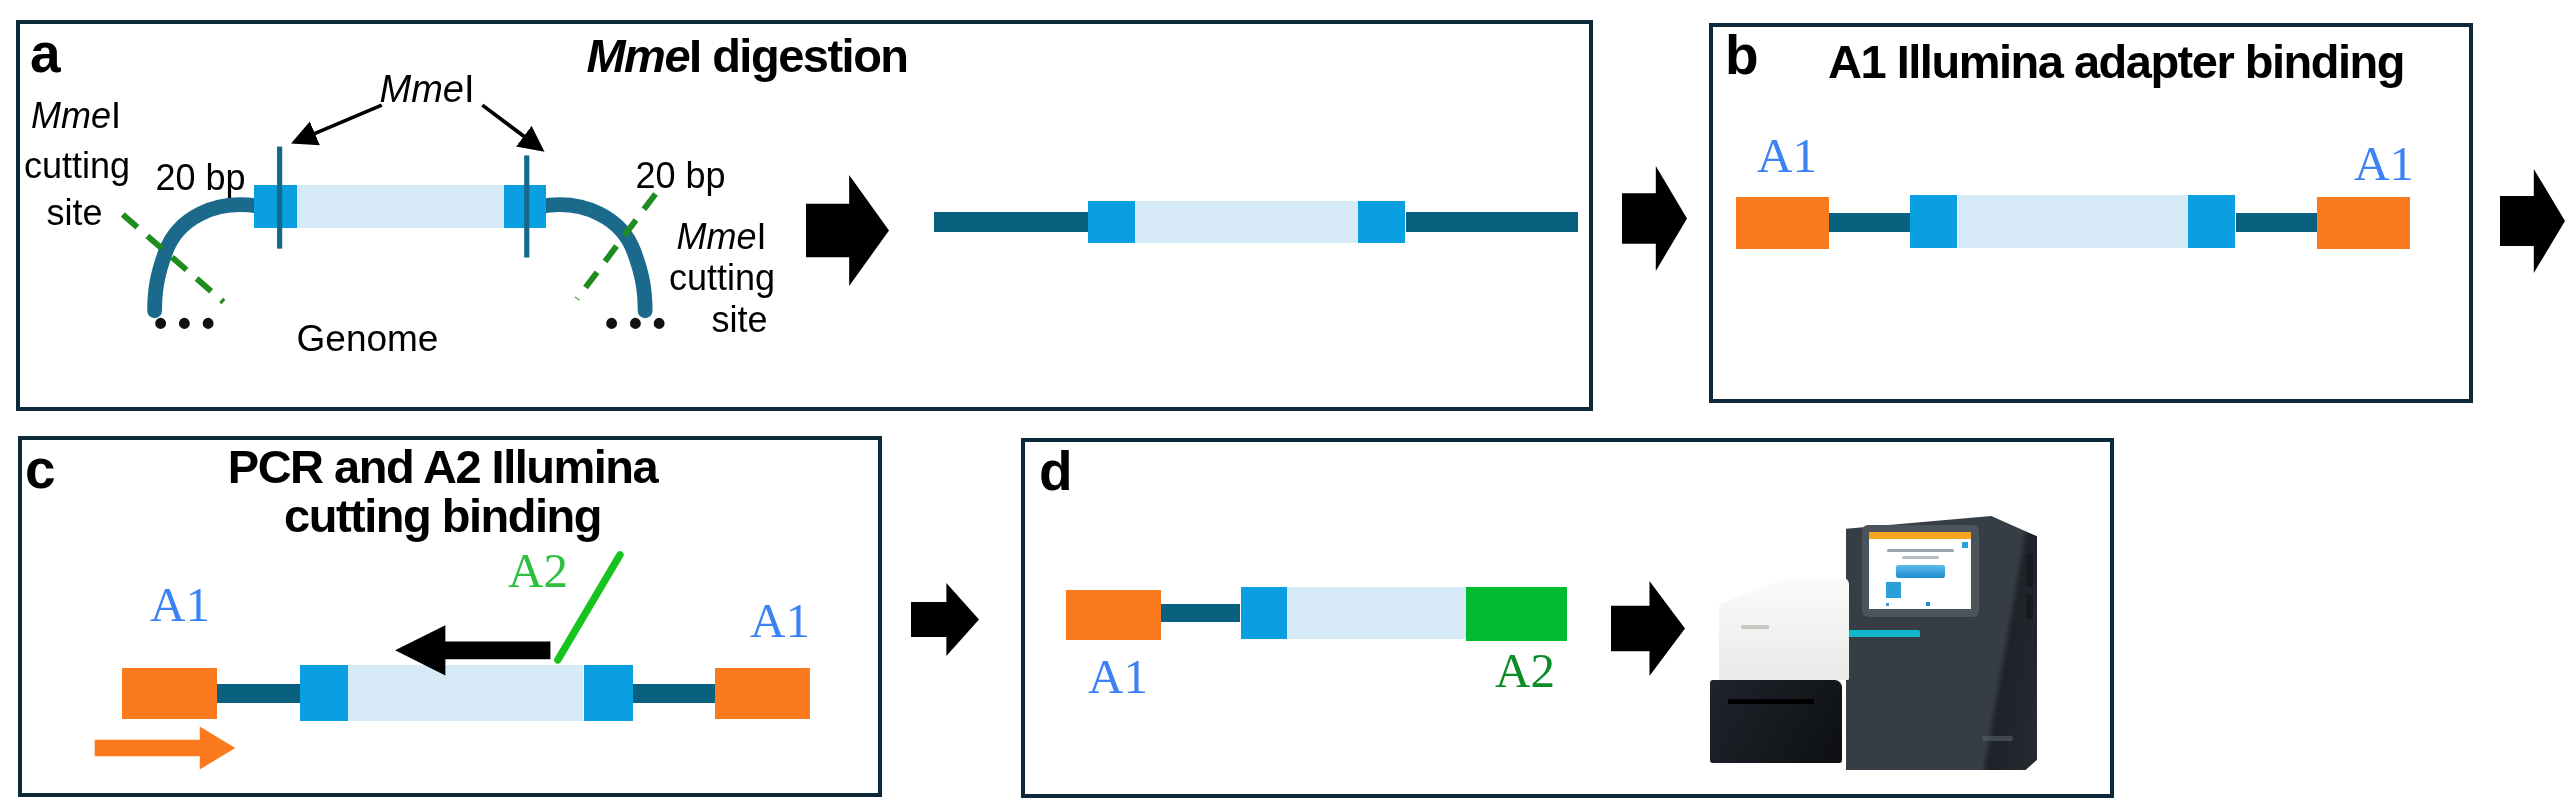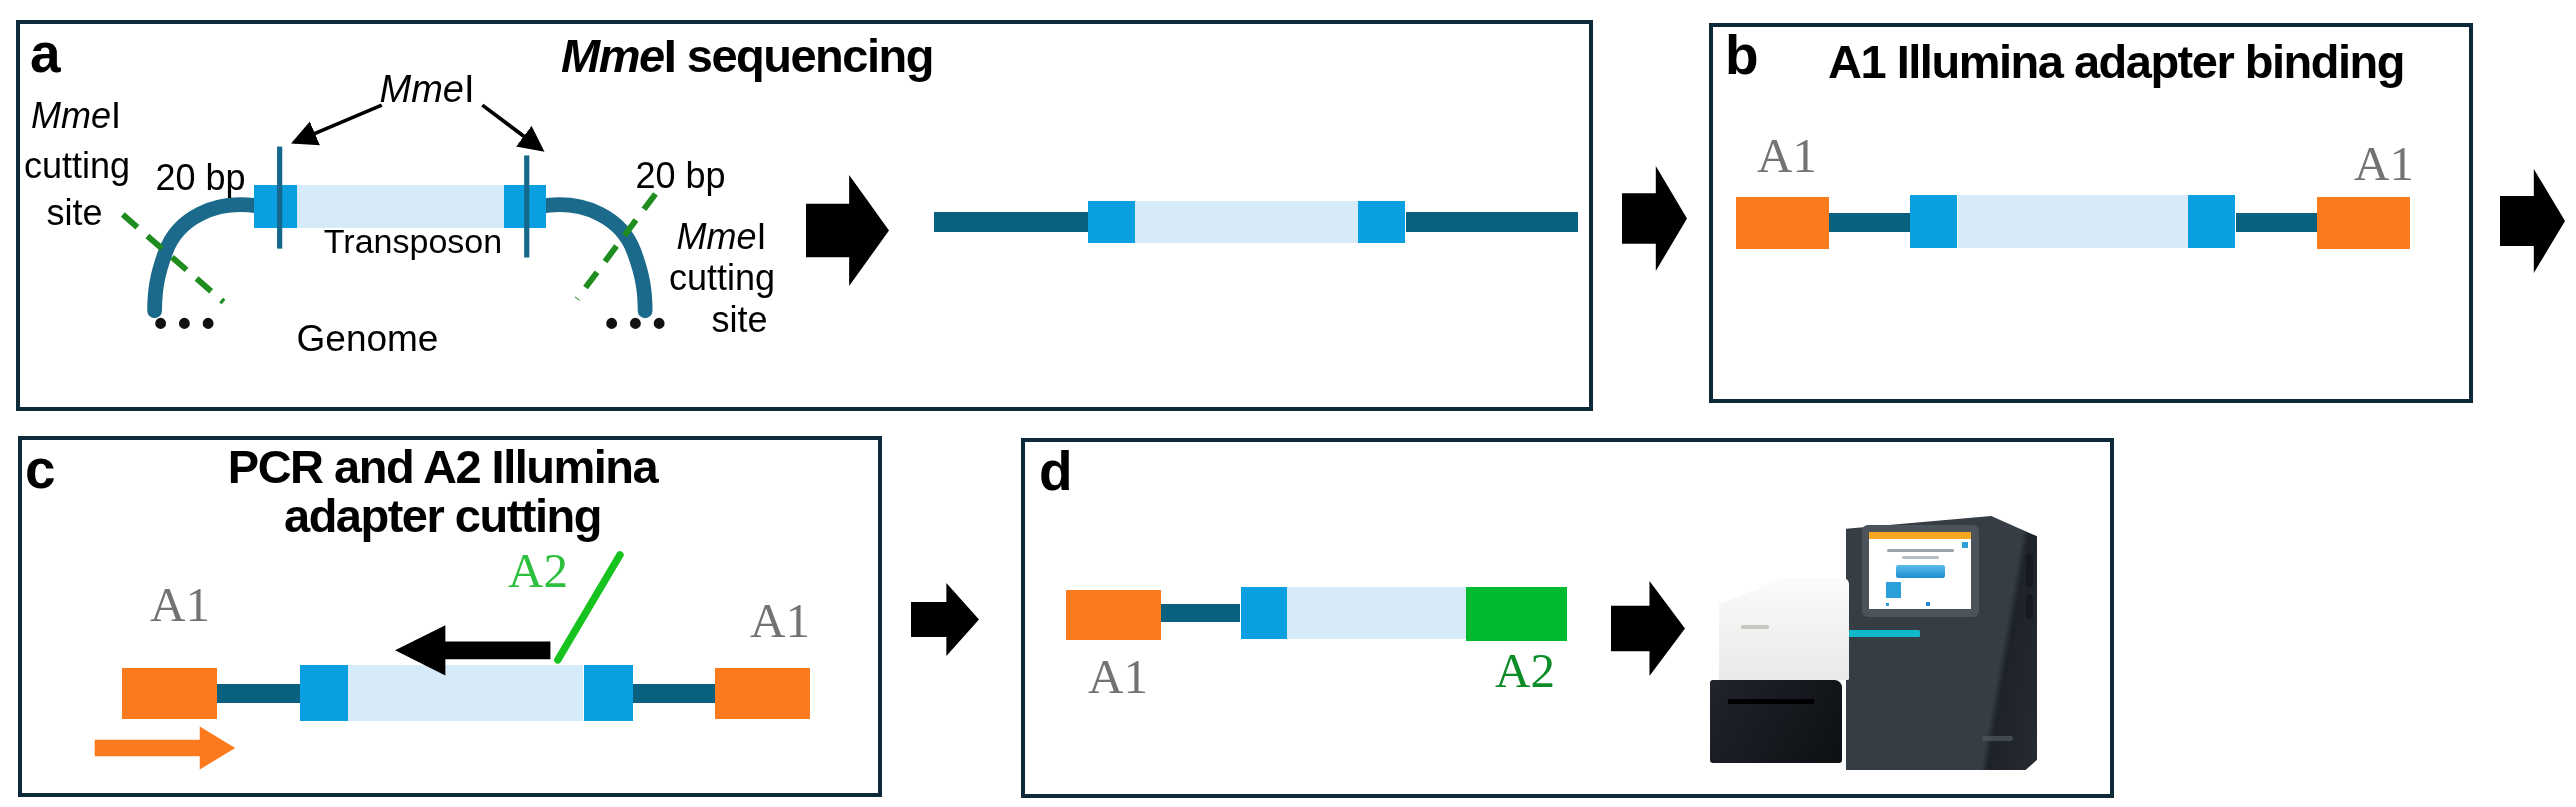--- a/index.html
+++ b/index.html
@@ -5,21 +5,21 @@
   html,body{margin:0;padding:0;background:#ffffff;}
   #fig{position:relative;width:2576px;height:808px;background:#ffffff;overflow:hidden;
        font-family:"Liberation Sans",sans-serif;}
   .panel{position:absolute;border:4.4px solid #0d2a3a;background:#ffffff;box-sizing:border-box;z-index:0;}
   .letter{position:absolute;font-weight:bold;font-size:55px;line-height:1;color:#000;z-index:4;}
   .title{position:absolute;font-weight:bold;font-size:47px;letter-spacing:-1.5px;line-height:49px;
          color:#000;text-align:center;white-space:nowrap;z-index:4;}
   .lbl{position:absolute;font-size:36px;color:#000;text-align:center;white-space:nowrap;z-index:4;}
   .serif-lbl{position:absolute;font-family:"Liberation Serif",serif;font-size:49px;
              text-align:center;white-space:nowrap;z-index:4;}
-  .a1t{color:#737373;} .a2c{color:#2dbf3e;} .a2d{color:#0b8c26;}
+  .a1t{color:#3b82f6;} .a2c{color:#2dbf3e;} .a2d{color:#0b8c26;}
   .dots{position:absolute;font-size:38px;font-weight:bold;letter-spacing:10.4px;color:#111;z-index:4;}
   .sq{position:absolute;z-index:2;}
   .c-orange{background:#fb7a1e;} .c-blue{background:#099fe0;} .c-light{background:#d6eaf8;}
   .c-teal{background:#0a607f;} .c-green{background:#00ba30;}
   .block-arrow{position:absolute;background:#000;z-index:2;
     clip-path:polygon(0 26%,52% 26%,52% 0,100% 50%,52% 100%,52% 74%,0 74%);}
   svg.layer{position:absolute;left:0;top:0;z-index:3;pointer-events:none;}
   svg.under{z-index:1;}
   
   #machine{position:absolute;left:1698px;top:510px;width:346px;height:263px;z-index:2;}
@@ -64,38 +64,37 @@
   <div class="panel" style="left:1021px;top:438px;width:1093px;height:360px;"></div>
 
   <svg class="layer under" width="2576" height="808" viewBox="0 0 3482 1092">
     <path d="M 352 279 C 290 268, 240 296, 224 340 C 212 372, 209 394, 209 420" fill="none" stroke="#1b6a8c" stroke-width="20" stroke-linecap="round"></path>
     <path d="M 729 279 C 791 268, 841 296, 857 340 C 869 372, 872 394, 872 420" fill="none" stroke="#1b6a8c" stroke-width="20" stroke-linecap="round"></path>
     <path d="M 166 290 L 302 408" fill="none" stroke="#1e8c1e" stroke-width="8" stroke-dasharray="26 18"></path>
     <path d="M 886 262 L 780 404" fill="none" stroke="#1e8c1e" stroke-width="8" stroke-dasharray="26 18"></path>
   </svg>
 
   <div class="letter" style="left:30px;top:26px;">a</div>
-  <div class="title" style="left:540px;top:31px;width:414px;"><i>Mme</i><span>I sequencing</span></div>
+  <div class="title" style="left:540px;top:31px;width:414px;"><i>Mme</i><span>I digestion</span></div>
 
   <div class="lbl" style="left:364px;top:68px;width:126px;font-size:38px;"><i>Mme</i><span>I</span></div>
 
   <div class="lbl" style="left:28px;top:95px;width:96px;"><i>Mme</i><span>I</span></div>
   <div class="lbl" style="left:18px;top:145px;width:118px;">cutting</div>
   <div class="lbl" style="left:30px;top:192px;width:89px;">site</div>
   <div class="lbl" style="left:145px;top:157px;width:111px;">20 bp</div>
   <div class="lbl" style="left:625px;top:155px;width:111px;">20 bp</div>
 
   <div class="lbl" style="left:666px;top:216px;width:111px;"><i>Mme</i><span>I</span></div>
   <div class="lbl" style="left:661px;top:257px;width:122px;">cutting</div>
   <div class="lbl" style="left:695px;top:299px;width:89px;">site</div>
 
   <div class="sq c-blue" style="left:254px;top:185px;width:43px;height:43px;"></div>
   <div class="sq c-light" style="left:297px;top:185px;width:207px;height:43px;"></div>
   <div class="sq c-blue" style="left:504px;top:185px;width:42px;height:43px;"></div>
-  <div class="lbl" style="left:302px;top:222px;width:222px;font-size:34px;">Transposon</div>
   <div class="lbl" style="left:290px;top:318px;width:155px;font-size:37px;">Genome</div>
   <div class="dots" style="left:154px;top:302px;">•••</div>
   <div class="dots" style="left:605px;top:302px;">•••</div>
 
   <div class="sq c-teal" style="left:934px;top:212px;width:154px;height:20px;"></div>
   <div class="sq c-blue" style="left:1088px;top:201px;width:47px;height:42px;"></div>
   <div class="sq c-light" style="left:1135px;top:201px;width:223px;height:42px;"></div>
   <div class="sq c-blue" style="left:1358px;top:201px;width:47px;height:42px;"></div>
   <div class="sq c-teal" style="left:1406px;top:212px;width:172px;height:20px;"></div>
 
@@ -113,21 +112,21 @@
   <div class="sq c-blue" style="left:2188px;top:195px;width:47px;height:53px;"></div>
   <div class="sq c-teal" style="left:2236px;top:213px;width:81px;height:19px;"></div>
   <div class="sq c-orange" style="left:2317px;top:197px;width:93px;height:52px;"></div>
 
   <div class="block-arrow" style="left:1622px;top:166px;width:65px;height:105px;"></div>
   <div class="block-arrow" style="left:2500px;top:169px;width:65px;height:104px;"></div>
 
   <div class="letter" style="left:25px;top:442px;">c</div>
   <div class="title" style="left:176px;top:442px;width:533px;">
     <div>PCR and A2 Illumina</div>
-    <div>adapter cutting</div>
+    <div>cutting binding</div>
   </div>
   <div class="serif-lbl a1t" style="left:132px;top:576px;width:96px;">A1</div>
   <div class="serif-lbl a2c" style="left:490px;top:542px;width:96px;">A2</div>
   <div class="serif-lbl a1t" style="left:732px;top:592px;width:96px;">A1</div>
 
   <div class="sq c-orange" style="left:122px;top:668px;width:95px;height:51px;"></div>
   <div class="sq c-teal" style="left:217px;top:684px;width:83px;height:19px;"></div>
   <div class="sq c-blue" style="left:300px;top:665px;width:49px;height:56px;"></div>
   <div class="sq c-light" style="left:348px;top:665px;width:235px;height:56px;"></div>
   <div class="sq c-blue" style="left:584px;top:665px;width:49px;height:56px;"></div>

